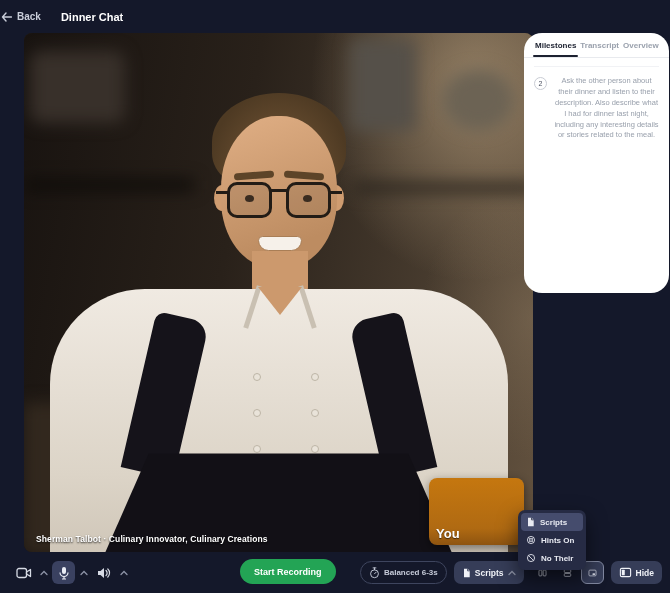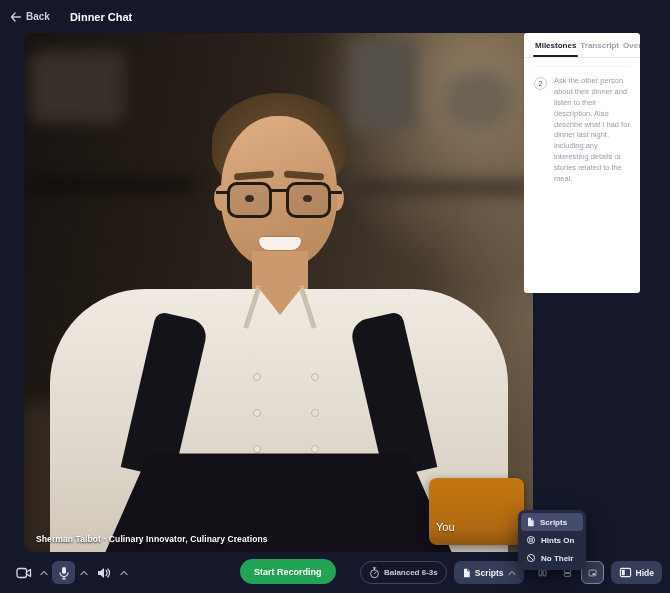--- a/index.html
+++ b/index.html
@@ -1,20 +1,20 @@
 <!DOCTYPE html>
 <html><head>
 <meta charset="utf-8">
 <style>
   html,body{margin:0;padding:0;background:#0d101f;}
   *{box-sizing:border-box;font-family:"Liberation Sans",sans-serif;}
   #app{position:relative;width:670px;height:593px;background:#14182a;overflow:hidden;}
 
   
-  .topbar{position:absolute;top:0;left:0;right:0;height:33px;display:flex;align-items:center;padding-left:10px;gap:20px;}
+  .topbar{position:absolute;top:0;left:0;right:0;height:33px;display:flex;align-items:center;padding-left:1px;gap:20px;}
   .back{display:flex;align-items:center;gap:5px;color:#c9cdd9;font-size:10px;font-weight:600;cursor:pointer;}
   .page-title{color:#ffffff;font-size:11px;font-weight:700;}
 
   
   .video{position:absolute;left:8px;top:33px;width:509px;height:519px;border-radius:8px;overflow:hidden;background:#241d16;margin-left:16px;}
   .scene{position:absolute;inset:0;
     background:
       radial-gradient(230px 280px at 88% 10%, rgba(196,170,134,.6), rgba(0,0,0,0) 70%),
       radial-gradient(160px 200px at 100% 55%, rgba(150,130,104,.35), rgba(0,0,0,0) 70%),
       linear-gradient(100deg,#181310 0%,#29211a 40%,#473b2e 75%,#63523f 100%);}
@@ -53,24 +53,24 @@
   .strap.l{left:114px;transform:rotate(13deg);border-radius:10px 18px 0 0;}
   .strap.r{left:342px;transform:rotate(-13deg);border-radius:18px 10px 0 0;}
   .apron{position:absolute;inset:0;background:#121016;clip-path:polygon(16% 100%,24.5% 81%,75.5% 81%,84% 100%);}
   .coat-btn{position:absolute;width:8px;height:8px;border-radius:50%;background:#e9e3d9;border:1px solid #bdb5a6;}
 
   .caption{position:absolute;left:12px;bottom:8px;font-size:8.5px;font-weight:600;color:#ffffff;
     text-shadow:0 1px 2px rgba(0,0,0,.85);letter-spacing:.1px;}
 
   .selfview{position:absolute;right:9px;bottom:7px;width:95px;height:67px;border-radius:8px;overflow:hidden;
     background:linear-gradient(180deg,#c5770f,#b06a12 75%,#8e5410);box-shadow:0 3px 10px rgba(0,0,0,.45);}
-  .selfview-label{position:absolute;left:7px;bottom:12px;font-size:11px;font-weight:400;color:#ffffff;text-shadow:0 1px 1px rgba(0,0,0,.6);}
-
-  
-  .panel{position:absolute;left:524px;width:116px;background:#ffffff;border-radius:3px;overflow:hidden;}
+  .selfview-label{position:absolute;left:7px;bottom:4px;font-size:13px;font-weight:700;color:#ffffff;text-shadow:0 1px 1px rgba(0,0,0,.6);}
+
+  
+  .panel{position:absolute;left:524px;width:145px;background:#ffffff;border-radius:18px;overflow:hidden;text-align:center;}
   .milestones-panel{top:33px;height:260px;}
   .tabs{display:flex;justify-content:space-between;align-items:stretch;height:25px;padding:0 9px;border-bottom:1px solid #e8eaee;}
   .tab{position:relative;display:flex;align-items:center;padding:0 2px;font-size:8px;font-weight:700;color:#9aa1ad;cursor:pointer;}
   .tab.active{color:#1c2130;}
   .tab.active::after{content:"";position:absolute;bottom:0;left:0;right:0;height:2px;background:#1c2130;border-radius:1px;}
   .m-list{padding:8px 10px 0 10px;}
   .m-item{display:flex;gap:7px;padding:6px 0 8px 0;}
   .m-item.second{border-top:1px solid #f1f2f5;padding-top:9px;}
   .m-num{flex:0 0 auto;width:13px;height:13px;border:1px solid #c9ccd4;border-radius:50%;
     font-size:7px;color:#4a5060;display:flex;align-items:center;justify-content:center;margin-top:1px;}

